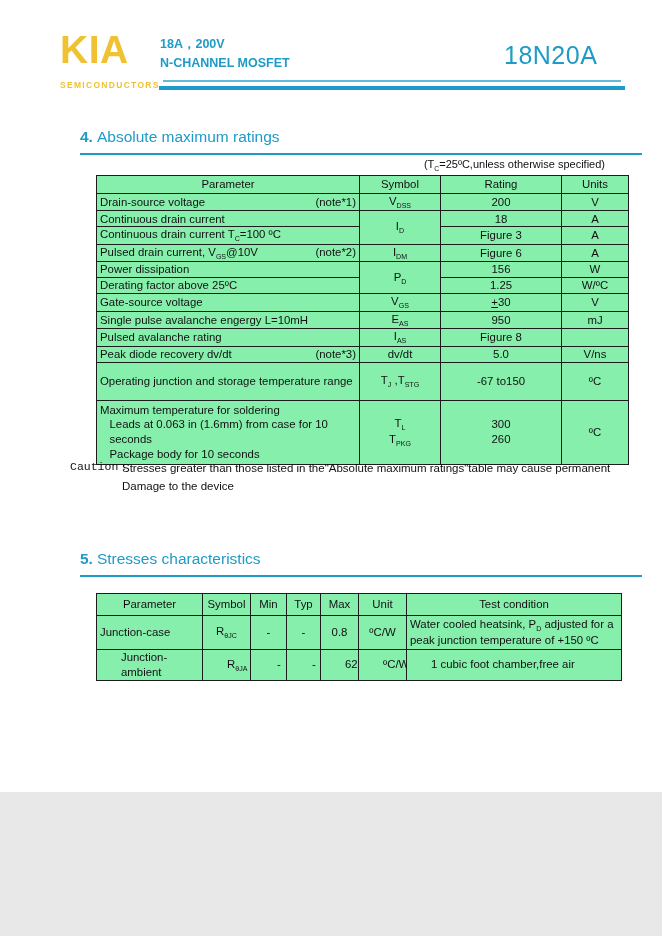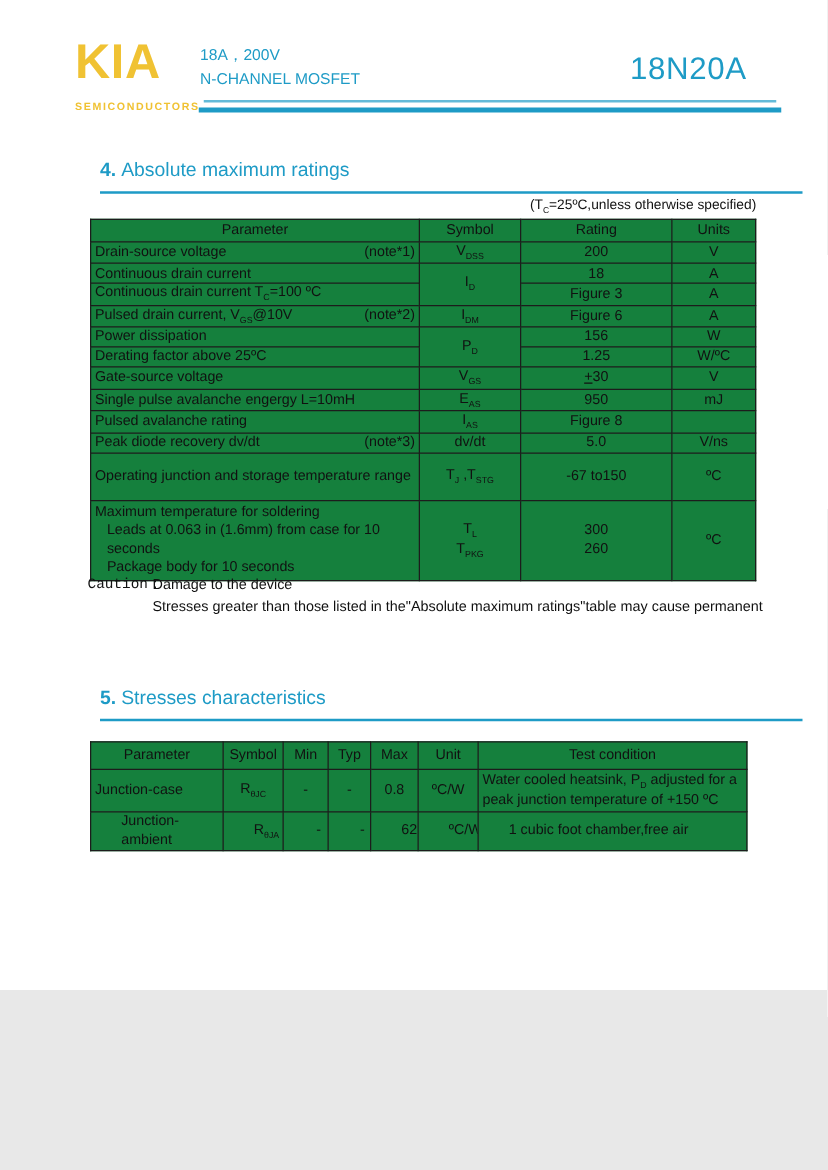--- a/index.html
+++ b/index.html
@@ -15,21 +15,21 @@
     position:absolute; left:60px; top:30px;
     font-size:39px; font-weight:bold; letter-spacing:0.5px;
     color:var(--logo-yellow); line-height:1;
   }
   .logo-tagline {
     position:absolute; left:60px; top:80px;
     font-size:8.5px; letter-spacing:1.3px; color:var(--logo-yellow); font-weight:bold;
   }
   .spec-block {
     position:absolute; left:160px; top:35px;
-    color:var(--accent); font-weight:normal; font-size:12.5px; line-height:19px;
+    color:var(--accent); font-weight:bold; font-size:12.5px; line-height:19px;
   }
   .part-number {
     position:absolute; left:504px; top:41px;
     font-size:25px; color:var(--accent); letter-spacing:0.5px;
   }
   .rule-thin  { position:absolute; left:163px; top:80px; width:458px; height:2px; background:#62bad8; }
   .rule-thick { position:absolute; left:159px; top:86px; width:466px; height:4px; background:var(--accent); }
   
   .section-heading {
     position:absolute; left:58px; width:562px;
@@ -37,21 +37,21 @@
     padding-bottom:7px; border-bottom:2px solid var(--accent);margin-left:22px;
   }
   .section-heading b { margin-right:4px; }
   .sec4 { top:128px; }
   .sec5 { top:550px; }
   .cond-note {
     position:absolute; left:58px; top:158px; width:547px;
     text-align:right; font-size:11px; color:#111;
   }
   
-  table { border-collapse:collapse; table-layout:fixed; position:absolute; background:#15803d; }
+  table { border-collapse:collapse; table-layout:fixed; position:absolute; background:#86efac;margin-left:24px; }
   td,th {
     border:1px solid #1c1c1c; font-size:11.4px; font-weight:normal;
     padding:0 3px; height:16px; line-height:1.3; overflow:hidden;
   }
   th { text-align:center; height:18px; }
   .c { text-align:center; }
   .justify { text-align:justify; }
   .pre { white-space:pre-wrap; }
   sub { font-size:0.62em; }
   u { text-decoration:underline; }
@@ -180,22 +180,22 @@
         <td class="c">T<sub>L</sub><br>T<sub>PKG</sub></td>
         <td class="c">300<br>260</td>
         <td class="c">ºC</td>
       </tr>
     </tbody>
   </table>
 
   <div class="caution">
     <span class="caution-label">Caution：</span>
     <div class="caution-lines">
+      <div>Stresses greater than those listed in the"Absolute maximum ratings"table may cause permanent</div>
       <div>Damage to the device</div>
-      <div>Stresses greater than those listed in the"Absolute maximum ratings"table may cause permanent</div>
     </div>
   </div>
 
   <div class="section-heading sec5">
     <b>5.</b><span>Stresses characteristics</span>
   </div>
 
   <table class="t2">
     <colgroup>
         <col style="width:106px">

